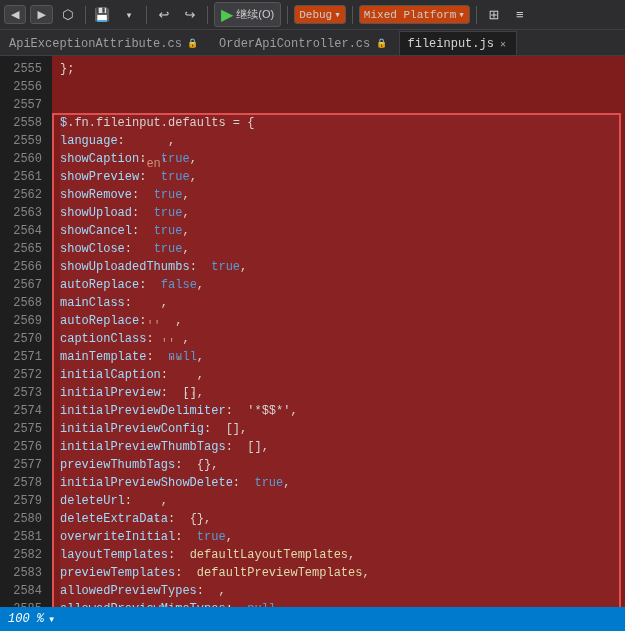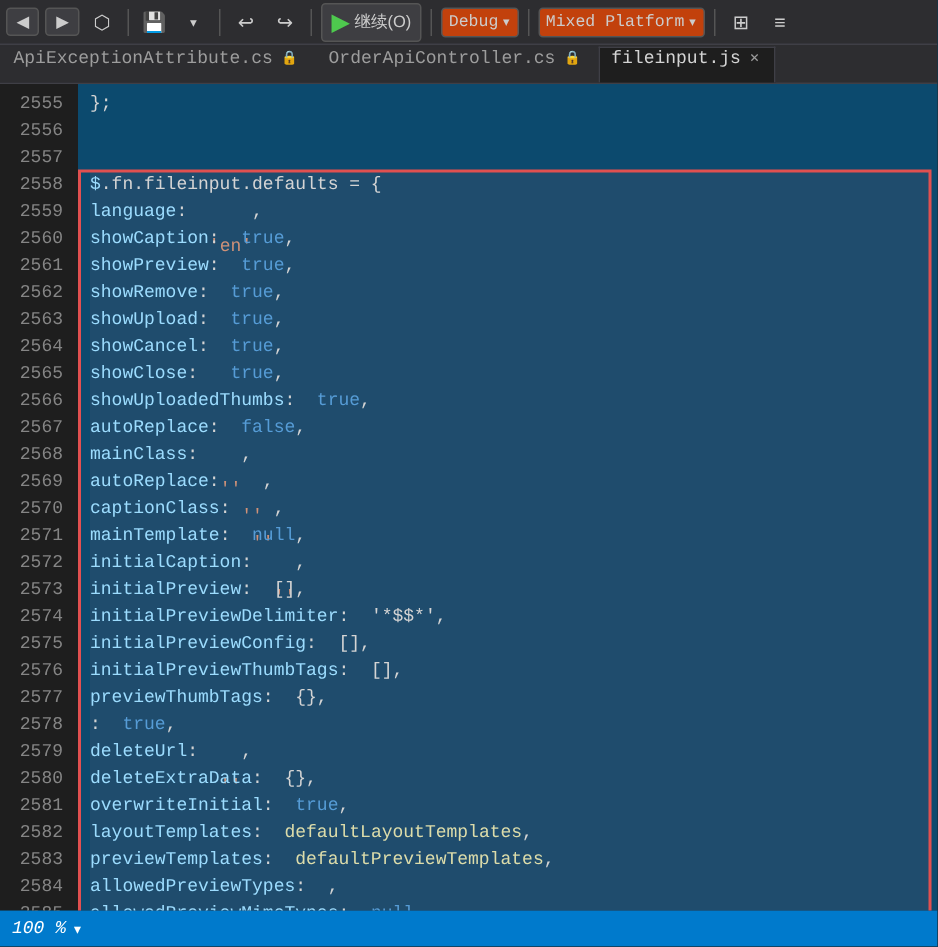--- a/index.html
+++ b/index.html
@@ -85,21 +85,21 @@
     .tab-bar {
       display: flex;
       align-items: flex-end;
       background: #2d2d30;
       height: 26px;
       border-bottom: 1px solid #3f3f46;
       padding: 0 0;
     }
     .tab {
       display: flex;
-      align-items: flex-start;
+      align-items: center;
       height: 24px;
       padding: 0 8px;
       font-size: 12px;
       color: #9d9d9d;
       border: 1px solid transparent;
       border-bottom: none;
       cursor: pointer;
       white-space: nowrap;
       gap: 4px;
       background: #2d2d30;
@@ -116,21 +116,21 @@
       cursor: pointer;
       padding: 1px 2px;
       border-radius: 2px;
     }
 
     
     .code-area {
       display: flex;
       flex: 1;
       height: calc(631px - 30px - 26px - 24px);
-      background: #0c4a6e;
+      background: #7f1d1d;
       overflow: hidden;
     }
     .line-numbers {
       width: 52px;
       background: #1e1e1e;
       color: #858585;
       font-size: 12px;
       padding: 4px 0;
       text-align: right;
       user-select: none;
@@ -315,21 +315,21 @@
         <div class="code-line highlighted">        <span class="prop">mainClass</span><span class="op">:  </span><span class="val-str">''</span><span class="punct">,</span></div>
         <div class="code-line highlighted">        <span class="prop">autoReplace</span><span class="op">:  </span><span class="val-str">''</span><span class="punct">,</span></div>
         <div class="code-line highlighted">        <span class="prop">captionClass</span><span class="op">:  </span><span class="val-str">''</span><span class="punct">,</span></div>
         <div class="code-line highlighted">        <span class="prop">mainTemplate</span><span class="op">:  </span><span class="val-null">null</span><span class="punct">,</span></div>
         <div class="code-line highlighted">        <span class="prop">initialCaption</span><span class="op">:  </span><span class="val-str">''</span><span class="punct">,</span></div>
         <div class="code-line highlighted">        <span class="prop">initialPreview</span><span class="op">:  </span><span class="val-arr">[]</span><span class="punct">,</span></div>
         <div class="code-line highlighted">        <span class="prop">initialPreviewDelimiter</span><span class="op">:  </span><span class="special">'*$$*'</span><span class="punct">,</span></div>
         <div class="code-line highlighted">        <span class="prop">initialPreviewConfig</span><span class="op">:  </span><span class="val-arr">[]</span><span class="punct">,</span></div>
         <div class="code-line highlighted">        <span class="prop">initialPreviewThumbTags</span><span class="op">:  </span><span class="val-arr">[]</span><span class="punct">,</span></div>
         <div class="code-line highlighted">        <span class="prop">previewThumbTags</span><span class="op">:  </span><span class="val-arr">{}</span><span class="punct">,</span></div>
-        <div class="code-line highlighted">        <span class="op">:  </span><span class="val-bool">true</span><span class="punct">,</span></div>
+        <div class="code-line highlighted">        <span class="prop">initialPreviewShowDelete</span><span class="op">:  </span><span class="val-bool">true</span><span class="punct">,</span></div>
         <div class="code-line highlighted">        <span class="prop">deleteUrl</span><span class="op">:  </span><span class="val-str">''</span><span class="punct">,</span></div>
         <div class="code-line highlighted">        <span class="prop">deleteExtraData</span><span class="op">:  </span><span class="val-arr">{}</span><span class="punct">,</span></div>
         <div class="code-line highlighted">        <span class="prop">overwriteInitial</span><span class="op">:  </span><span class="val-bool">true</span><span class="punct">,</span></div>
         <div class="code-line highlighted">        <span class="prop">layoutTemplates</span><span class="op">:  </span><span class="fn-name">defaultLayoutTemplates</span><span class="punct">,</span></div>
         <div class="code-line highlighted">        <span class="prop">previewTemplates</span><span class="op">:  </span><span class="fn-name">defaultPreviewTemplates</span><span class="punct">,</span></div>
         <div class="code-line highlighted">        <span class="prop">allowedPreviewTypes</span><span class="op">:  </span><span class="punct">,</span></div>
         <div class="code-line highlighted">        <span class="prop">allowedPreviewMimeTypes</span><span class="op">:  </span><span class="val-null">null</span><span class="punct">,</span></div>
       </div>
   </div>
 </div>

